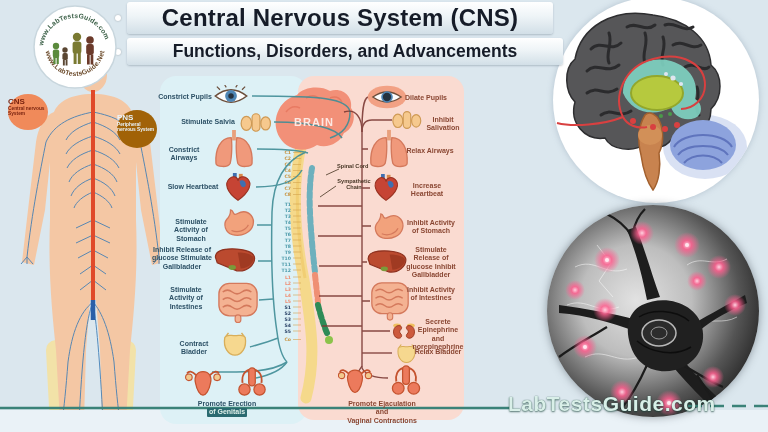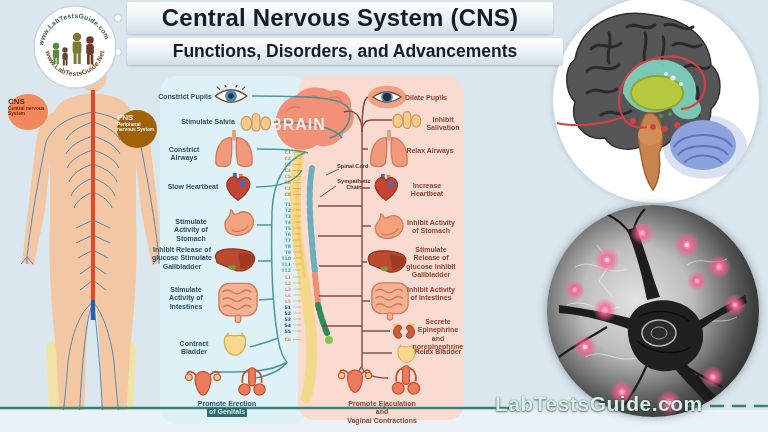--- a/index.html
+++ b/index.html
@@ -38,21 +38,21 @@
   .badge{display:inline-block;background:#2a6a70;color:#dff0ea;padding:0 2px;border-radius:1px;}
 
   .mid-label{position:absolute;font-size:5.6px;font-weight:bold;color:#463524;line-height:1.15;}
 
   .icon{position:absolute;}
 
   
   #brain-circle{left:553px;top:-3px;width:206px;height:206px;border-radius:50%;background:#fff;overflow:hidden;box-shadow:0 0 6px rgba(120,140,160,.4);}
   #neuron-circle{left:547px;top:205px;width:212px;height:212px;border-radius:50%;overflow:hidden;box-shadow:0 0 8px rgba(60,70,80,.5);}
 
-  #footer-site{left:495px;top:392px;font-size:21px;font-weight:600;letter-spacing:.5px;
+  #footer-site{left:508px;top:392px;font-size:21px;font-weight:600;letter-spacing:.5px;
                color:#d9efe8;text-shadow:0 1px 2px rgba(15,60,50,.65),0 0 1px rgba(15,60,50,.8);}
 
   svg{display:block;}
 </style>
 </head>
 <body>
 
 <div id="stage">
 
   <svg width="0" height="0" style="position:absolute" aria-hidden="true">
@@ -389,21 +389,21 @@
 
   <div class="bubble" id="cns-bubble" style="z-index:4">
     <span class="abbr">CNS</span>
     <span class="nm">Central nervous System</span>
   </div>
   <div class="bubble" id="pns-bubble" style="z-index:4">
     <span class="abbr">PNS</span>
     <span class="nm">Peripheral nervous System</span>
   </div>
 
-  <div class="abs" style="left:268px;top:116px;width:60px;text-align:center;font-size:16px;font-weight:bold;letter-spacing:1px;color:#fde8e2;z-index:4">BRAIN</div>
+  <div class="abs" style="left:284px;top:116px;width:60px;text-align:center;font-size:11px;font-weight:bold;letter-spacing:1px;color:#fde8e2;z-index:4">BRAIN</div>
   <div class="mid-label" style="left:337px;top:163px;width:44px;z-index:4">Spinal Cord</div>
   <div class="mid-label" style="left:333px;top:178px;width:42px;text-align:center;z-index:4">Sympathetic Chain</div>
 
   <svg class="icon" style="left:212px;top:85px;z-index:4" width="38" height="22">
       <use href="#i-eye"></use>
     </svg>
   <svg class="icon" style="left:240px;top:112px;z-index:4" width="32" height="21">
       <use href="#i-saliva"></use>
     </svg>
   <svg class="icon" style="left:213px;top:130px;z-index:4" width="42" height="38">

